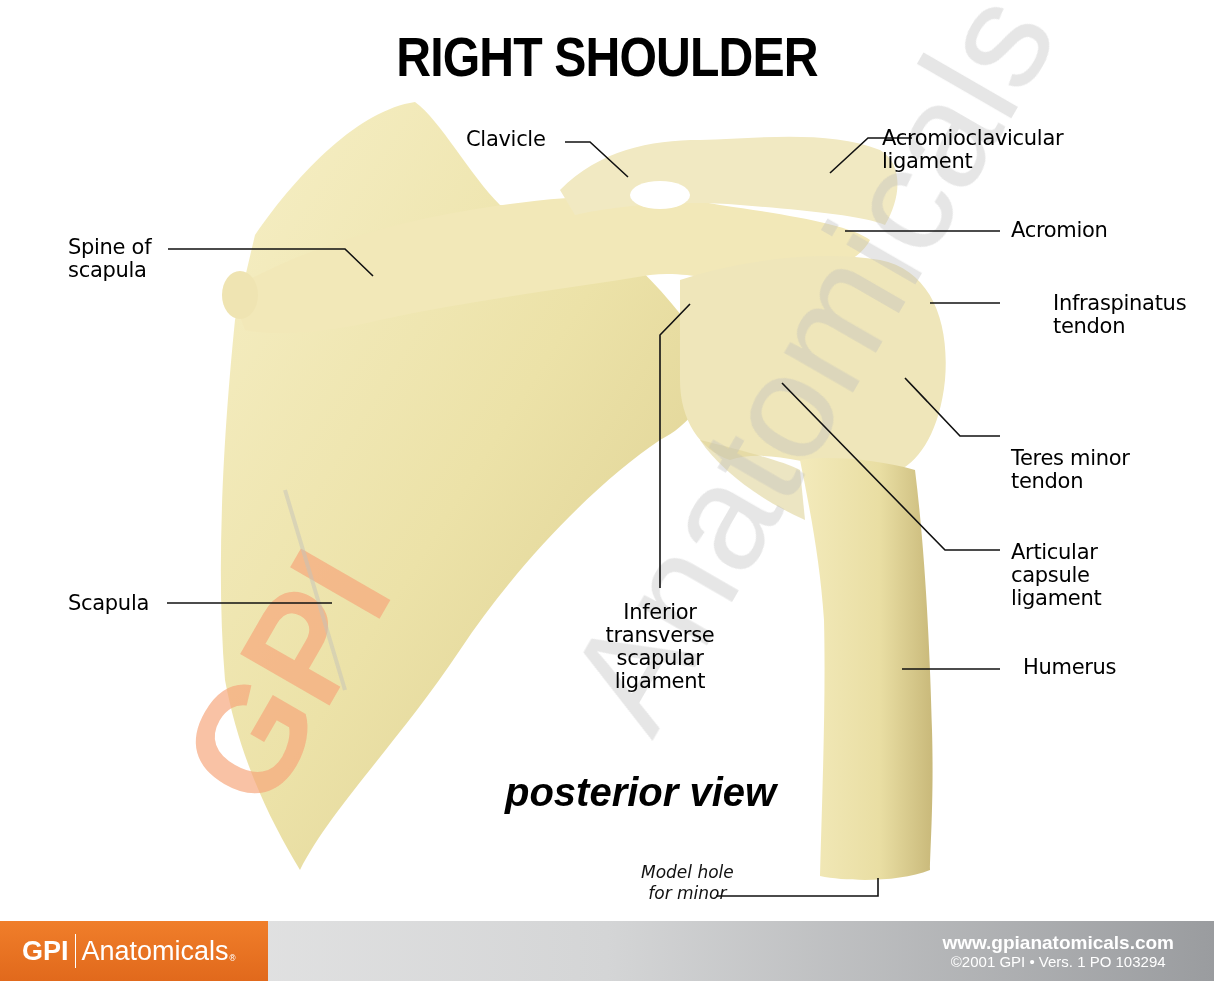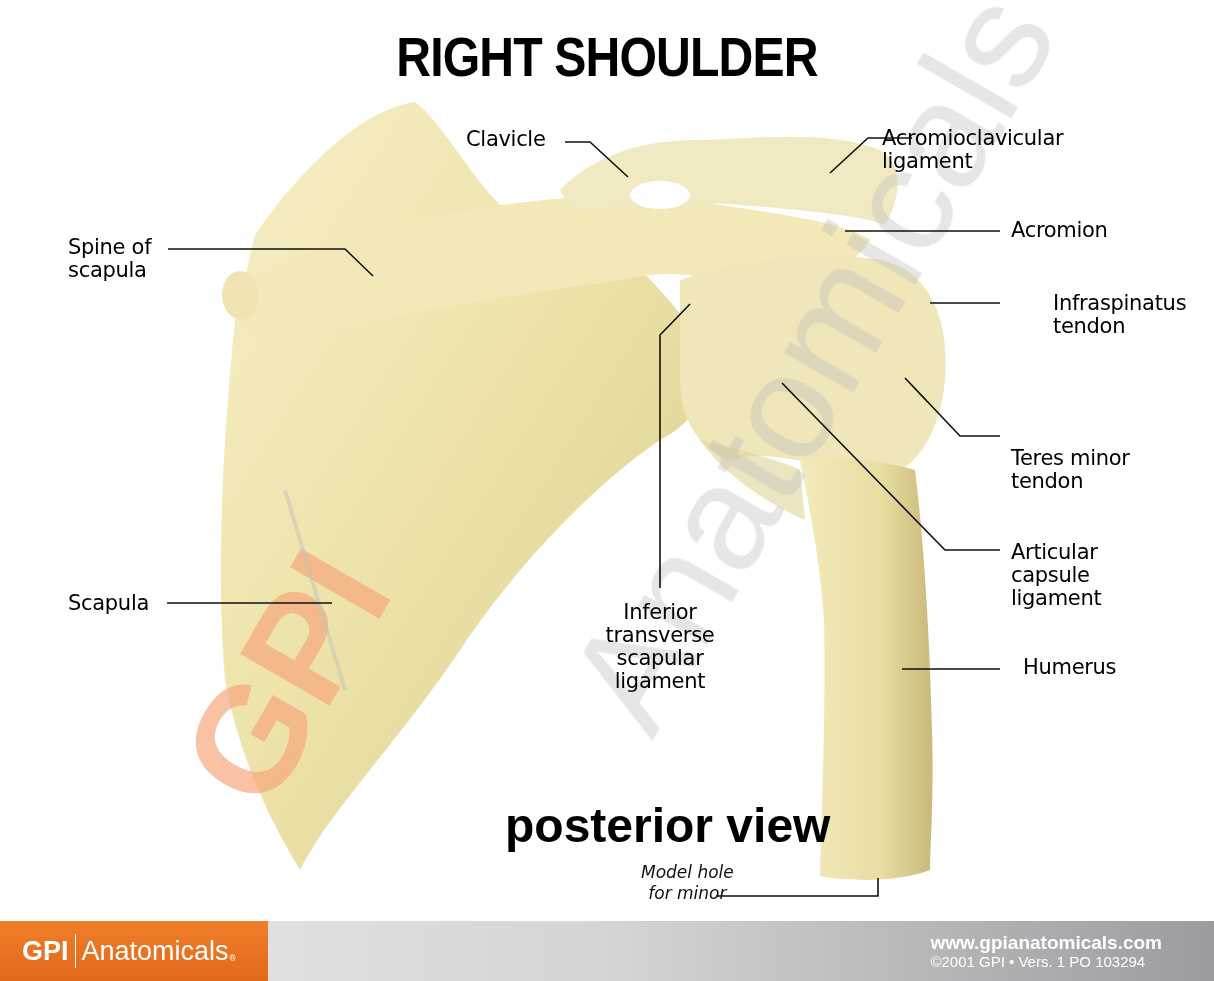--- a/index.html
+++ b/index.html
@@ -2,30 +2,30 @@
 <html><head>
 <meta charset="utf-8">
 <style>
   html, body { margin:0; padding:0; }
   body { width:1214px; height:981px; position:relative; overflow:hidden; background:#ffffff; font-family:"DejaVu Sans", sans-serif; }
   .title { position:absolute; left:0; width:1214px; top:24px; text-align:center; font-family:"Liberation Sans", sans-serif; font-weight:bold; font-size:56px; letter-spacing:-1px; color:#000; transform:scaleX(0.86); transform-origin:center; }
   svg.art { position:absolute; left:0; top:0; }
   .lbl { position:absolute; font-family:"DejaVu Sans", sans-serif; font-size:21px; line-height:23px; color:#000; letter-spacing:-0.3px; }
   .lbl span { display:block; }
   .center { text-align:center; }
-  .view { position:absolute; left:505px; top:770px; font-family:"Liberation Sans", sans-serif; font-weight:bold; font-size:48px; color:#000;margin-top:28px; }
+  .view { position:absolute; left:505px; top:770px; font-family:"Liberation Sans", sans-serif; font-weight:bold; font-style:italic; font-size:40px; color:#000; }
   .note { position:absolute; left:641px; top:862px; font-family:"DejaVu Sans", sans-serif; font-style:italic; font-size:17px; line-height:21px; color:#111; }
   .note span { display:block;text-align:center; }
   .footer { position:absolute; left:0; top:921px; width:1214px; height:60px; background:linear-gradient(to right, #e9e9e9 0%, #d4d5d6 50%, #9a9c9f 100%); }
   .brand { position:absolute; left:0; top:921px; width:268px; height:60px; background:linear-gradient(to bottom, #f07e2a, #e1691c); display:flex; align-items:center; }
   .brand .gpi { color:#fff; font-family:"Liberation Sans", sans-serif; font-weight:bold; font-size:27px; margin-left:22px; }
   .brand .sep { width:1px; height:34px; background:#fff; margin:0 6px 0 6px; }
   .brand .ana { color:#fff; font-family:"Liberation Sans", sans-serif; font-size:27px; }
   .brand .reg { color:#fff; font-size:8px; margin-top:14px; }
-  .url { position:absolute; right:52px; top:933px; text-align:left; color:#fff; font-family:"Liberation Sans", sans-serif; }
+  .url { position:absolute; right:40px; top:933px; text-align:center; color:#fff; font-family:"Liberation Sans", sans-serif; }
   .url .site { font-weight:bold; font-size:19px; line-height:20px; }
   .url .copy { font-size:15px; line-height:17px; }
 </style>
 </head>
 <body>
 
 <div class="title">RIGHT SHOULDER</div>
 
 <svg class="art" width="1214" height="981" viewBox="0 0 1214 981">
   <defs>

